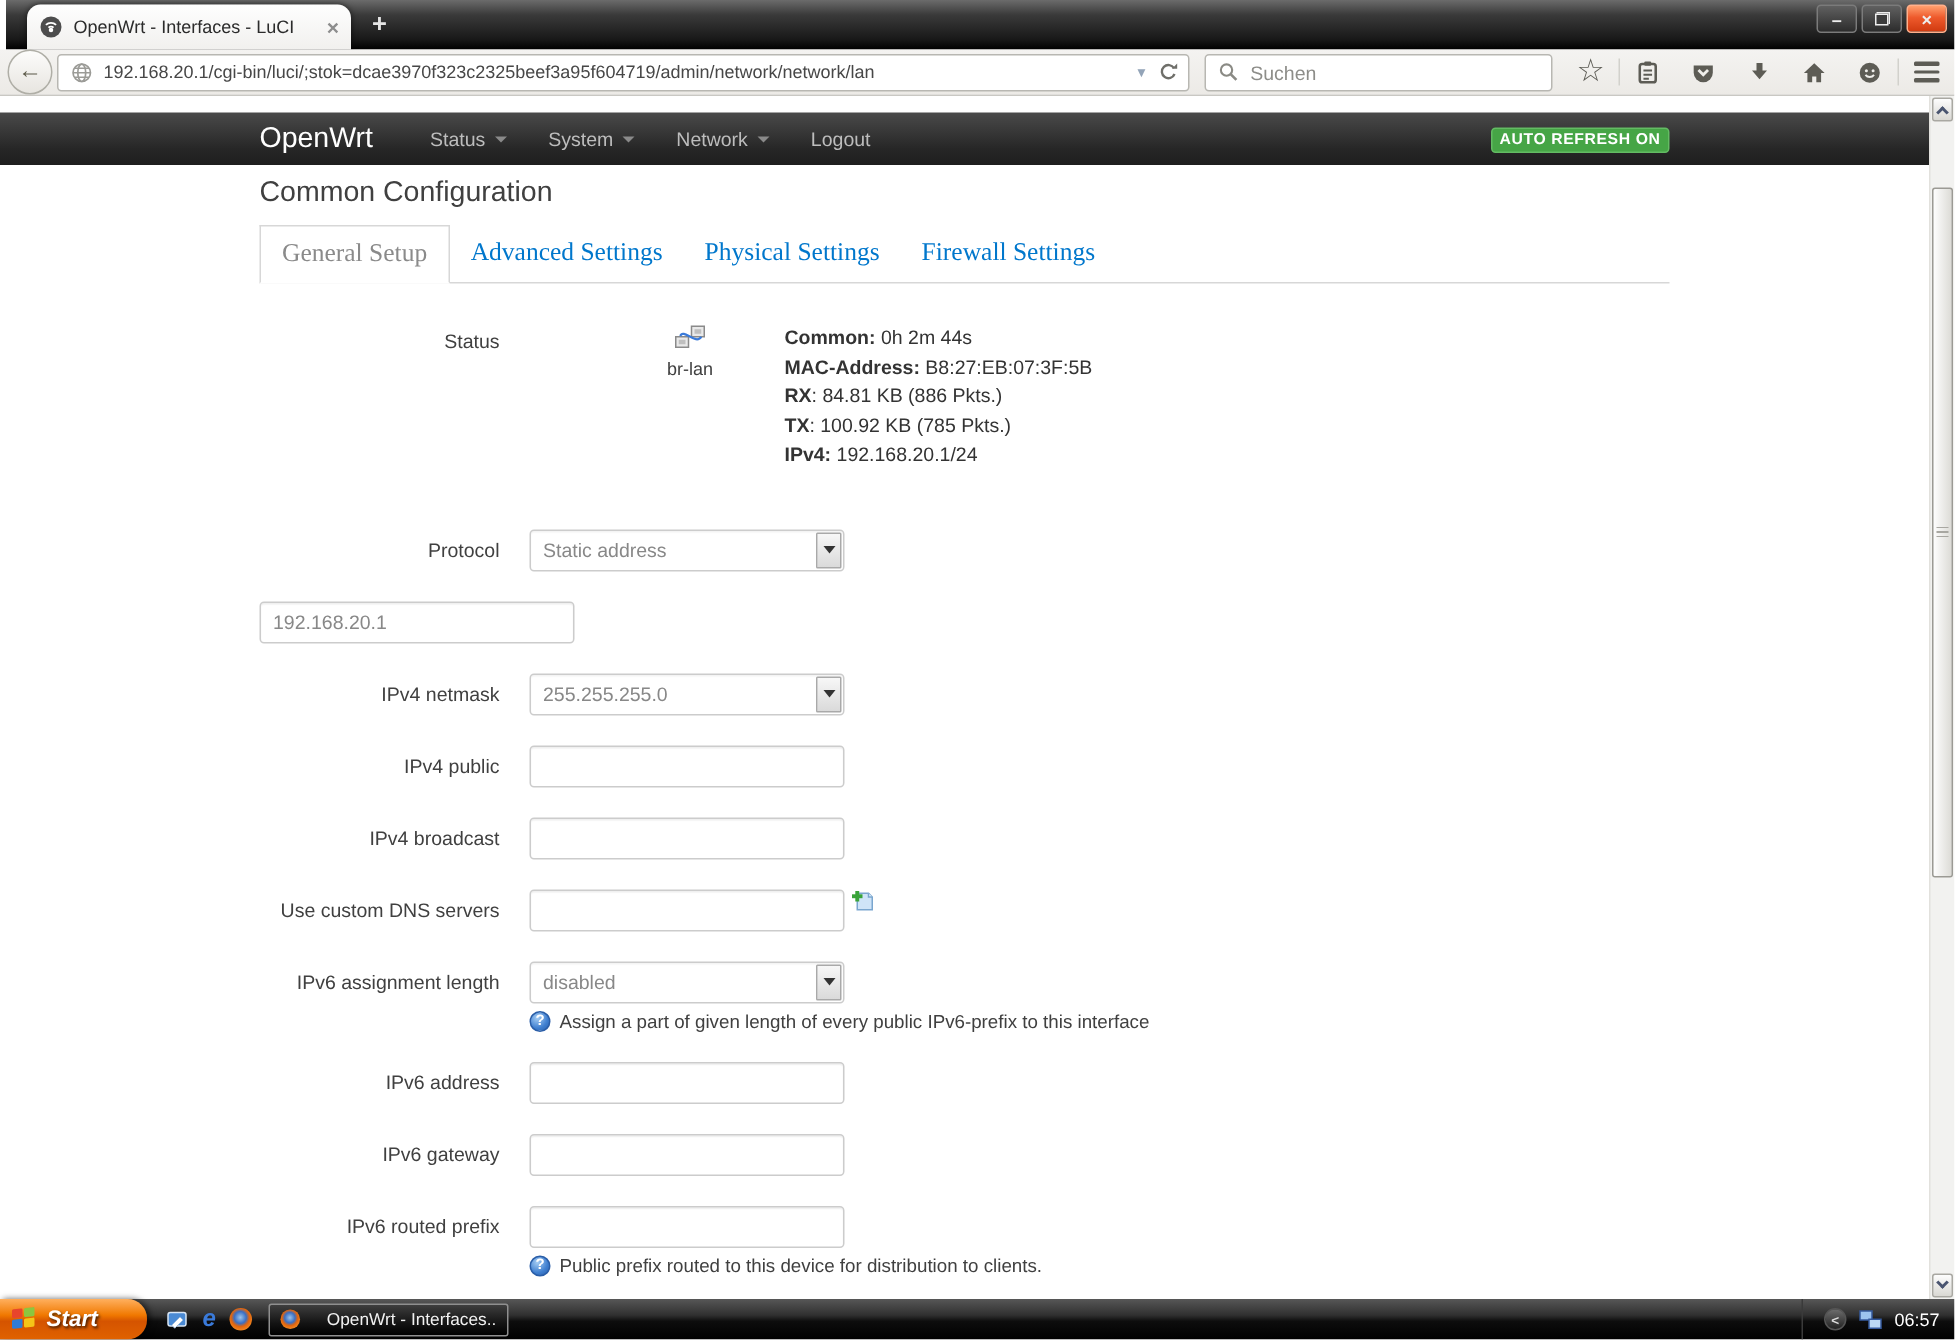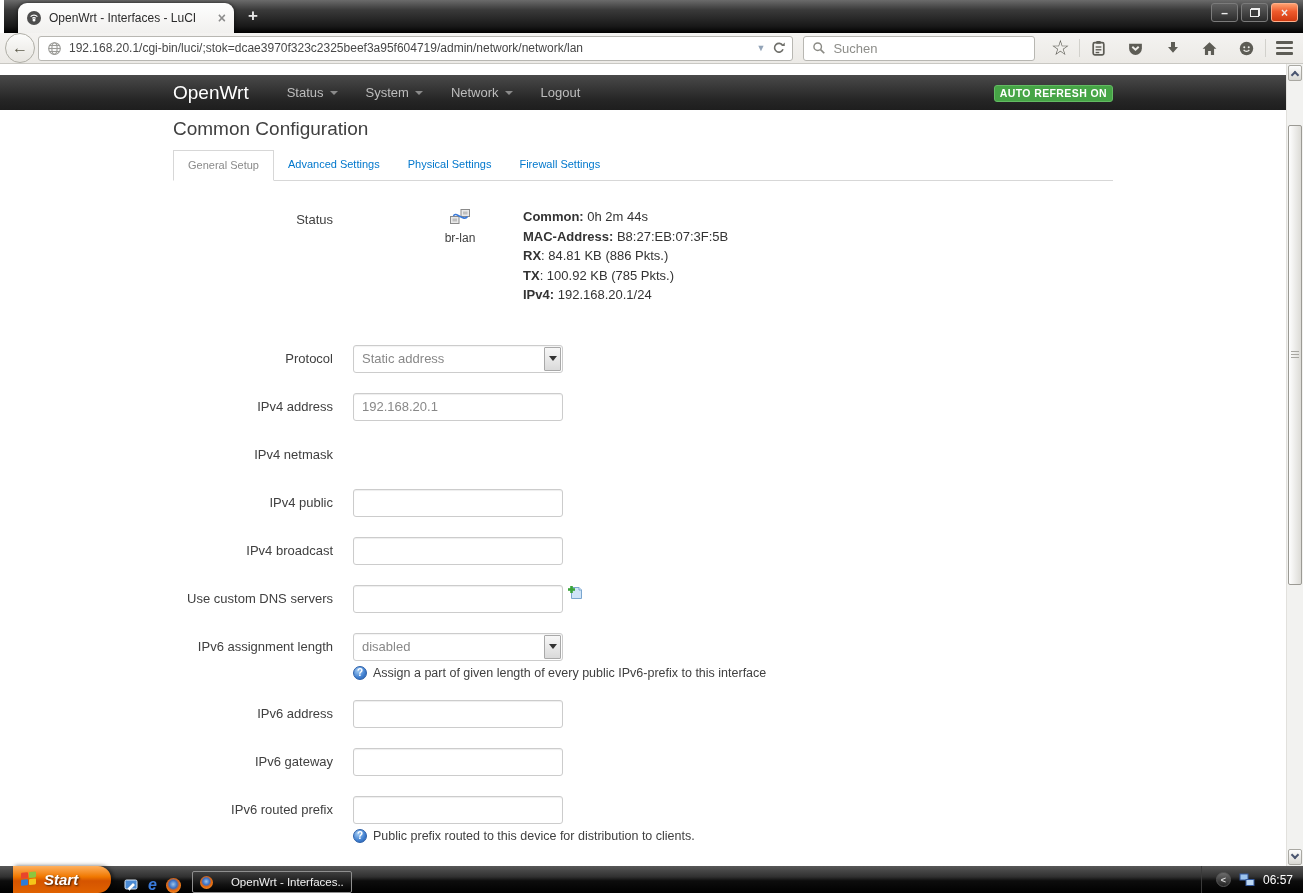--- a/index.html
+++ b/index.html
@@ -55,21 +55,21 @@
   .luci-menu { display:flex; align-items:center; }
   .nav-item { color:#bdbdbd; font-size:13px; padding:0 14px; display:flex; align-items:center; gap:6px; cursor:default; }
   .caret { width:0; height:0; border-left:4px solid transparent; border-right:4px solid transparent; border-top:4px solid #8a8a8a; }
   .badge { position:absolute; right:0; top:10px; background:#46a546; border:1px solid #63bb63; color:#fff;
     font-size:10.5px; font-weight:bold; padding:1px 5px 2px; border-radius:3px; letter-spacing:.4px; }
 
   
   .container { width:940px; margin:0 auto; }
   .page-title { margin-top:8px; font-size:19px; font-weight:normal; color:#404040; }
   .tabs { display:flex; margin-top:10px; border-bottom:1px solid #d7d7d7; }
-  .tab-item { font-size:11px; padding:8px 14px 9px; color:#0077cc; margin-bottom:-1px; cursor:default; }
+  .tab-item { font-size:17px; padding:8px 14px 9px; color:#0077cc; margin-bottom:-1px; cursor:default;font-family:Liberation Serif, serif; }
   .tab-item.active { background:#fff; border:1px solid #d7d7d7; border-bottom:1px solid #fff; color:#8a8a8a; }
 
   .form { margin-top:26px; }
   .form-row { display:flex; margin-bottom:20px; }
   .form-label { flex:none; width:180px; text-align:right; padding-right:20px; font-size:13px; color:#404040; line-height:28px; }
   .form-field { position:relative; }
   .text-input { width:210px; height:28px; border:1px solid #ccc; border-radius:3px; background:#fff;
     font:13px "Liberation Sans", sans-serif; color:#888; padding:0 8px; outline:none;
     box-shadow:inset 0 1px 1px rgba(0,0,0,.07); display:block; }
   .select { width:210px; height:28px; border:1px solid #ccc; border-radius:3px; background:#fff; position:relative;
@@ -101,21 +101,21 @@
   .chev { width:6px; height:6px; border-left:2px solid #4a5570; border-bottom:2px solid #4a5570; }
   .chev.up { transform:rotate(135deg); margin-top:4px; }
   .chev.down { transform:rotate(-45deg); margin-bottom:4px; }
   .sb-thumb { position:absolute; left:1px; right:1px; top:61px; height:460px;
     background:linear-gradient(90deg,#fefefe,#dcdbd6); border:1px solid #9b9a94; border-radius:2px; }
   .sb-thumb::after { content:""; position:absolute; left:50%; top:50%; transform:translate(-50%,-50%);
     width:8px; height:8px; background:repeating-linear-gradient(to bottom,#a8a7a1 0,#a8a7a1 1px,transparent 1px,transparent 3px); }
 
   
   .taskbar { position:absolute; left:0; right:0; bottom:0; height:27px;
-    background:linear-gradient(#575757,#303030 40%,#0d0d0d 55%,#000); display:flex; align-items:flex-end;padding-left:13px; }
+    background:linear-gradient(#575757,#303030 40%,#0d0d0d 55%,#000); display:flex; align-items:center; }
   .start-btn { flex:none; height:27px; width:98px; border-radius:0 13px 13px 0;
     background:linear-gradient(#ffb express05e,#f07800 40%,#d55400 55%,#e06200);
     background:linear-gradient(#ffb05e,#f07800 40%,#d55400 55%,#e06200);
     display:flex; align-items:center; gap:6px; padding-left:8px; box-shadow:2px 0 4px rgba(0,0,0,.6); }
   .win-flag { width:17px; height:15px; display:grid; grid-template-columns:7px 7px; grid-template-rows:6px 6px; gap:1px; transform:skewY(-6deg); }
   .win-flag i { border-radius:1px; }
   .win-flag i:nth-child(1){ background:#e8452c; } .win-flag i:nth-child(2){ background:#8cc63f; }
   .win-flag i:nth-child(3){ background:#2f7cd6; } .win-flag i:nth-child(4){ background:#f5c518; }
   .start-text { color:#fff; font-size:15px; font-weight:bold; font-style:italic; text-shadow:1px 1px 2px rgba(0,0,0,.7); }
   .quick-launch { display:flex; align-items:center; gap:9px; margin-left:13px; }
@@ -302,27 +302,34 @@
             <div class="form-field">
               <div class="select">
                 <span class="select-value">Static address</span>
                 <span class="select-btn">
                   <i class="tri"></i>
                 </span>
               </div>
             </div>
           </div>
           <div class="form-row">
-            <div class="form-label">IPv4 address</div>
             <div class="form-field">
               <input class="text-input" type="text" value="192.168.20.1" style="">
             </div>
           </div>
           <div class="form-row">
             <div class="form-label">IPv4 netmask</div>
+            <div class="form-field">
+              <div class="select">
+                <span class="select-value">255.255.255.0</span>
+                <span class="select-btn">
+                  <i class="tri"></i>
+                </span>
+              </div>
+            </div>
           </div>
           <div class="form-row">
             <div class="form-label">IPv4 public</div>
             <div class="form-field">
               <input class="text-input" type="text" style="">
             </div>
           </div>
           <div class="form-row">
             <div class="form-label">IPv4 broadcast</div>
             <div class="form-field">

